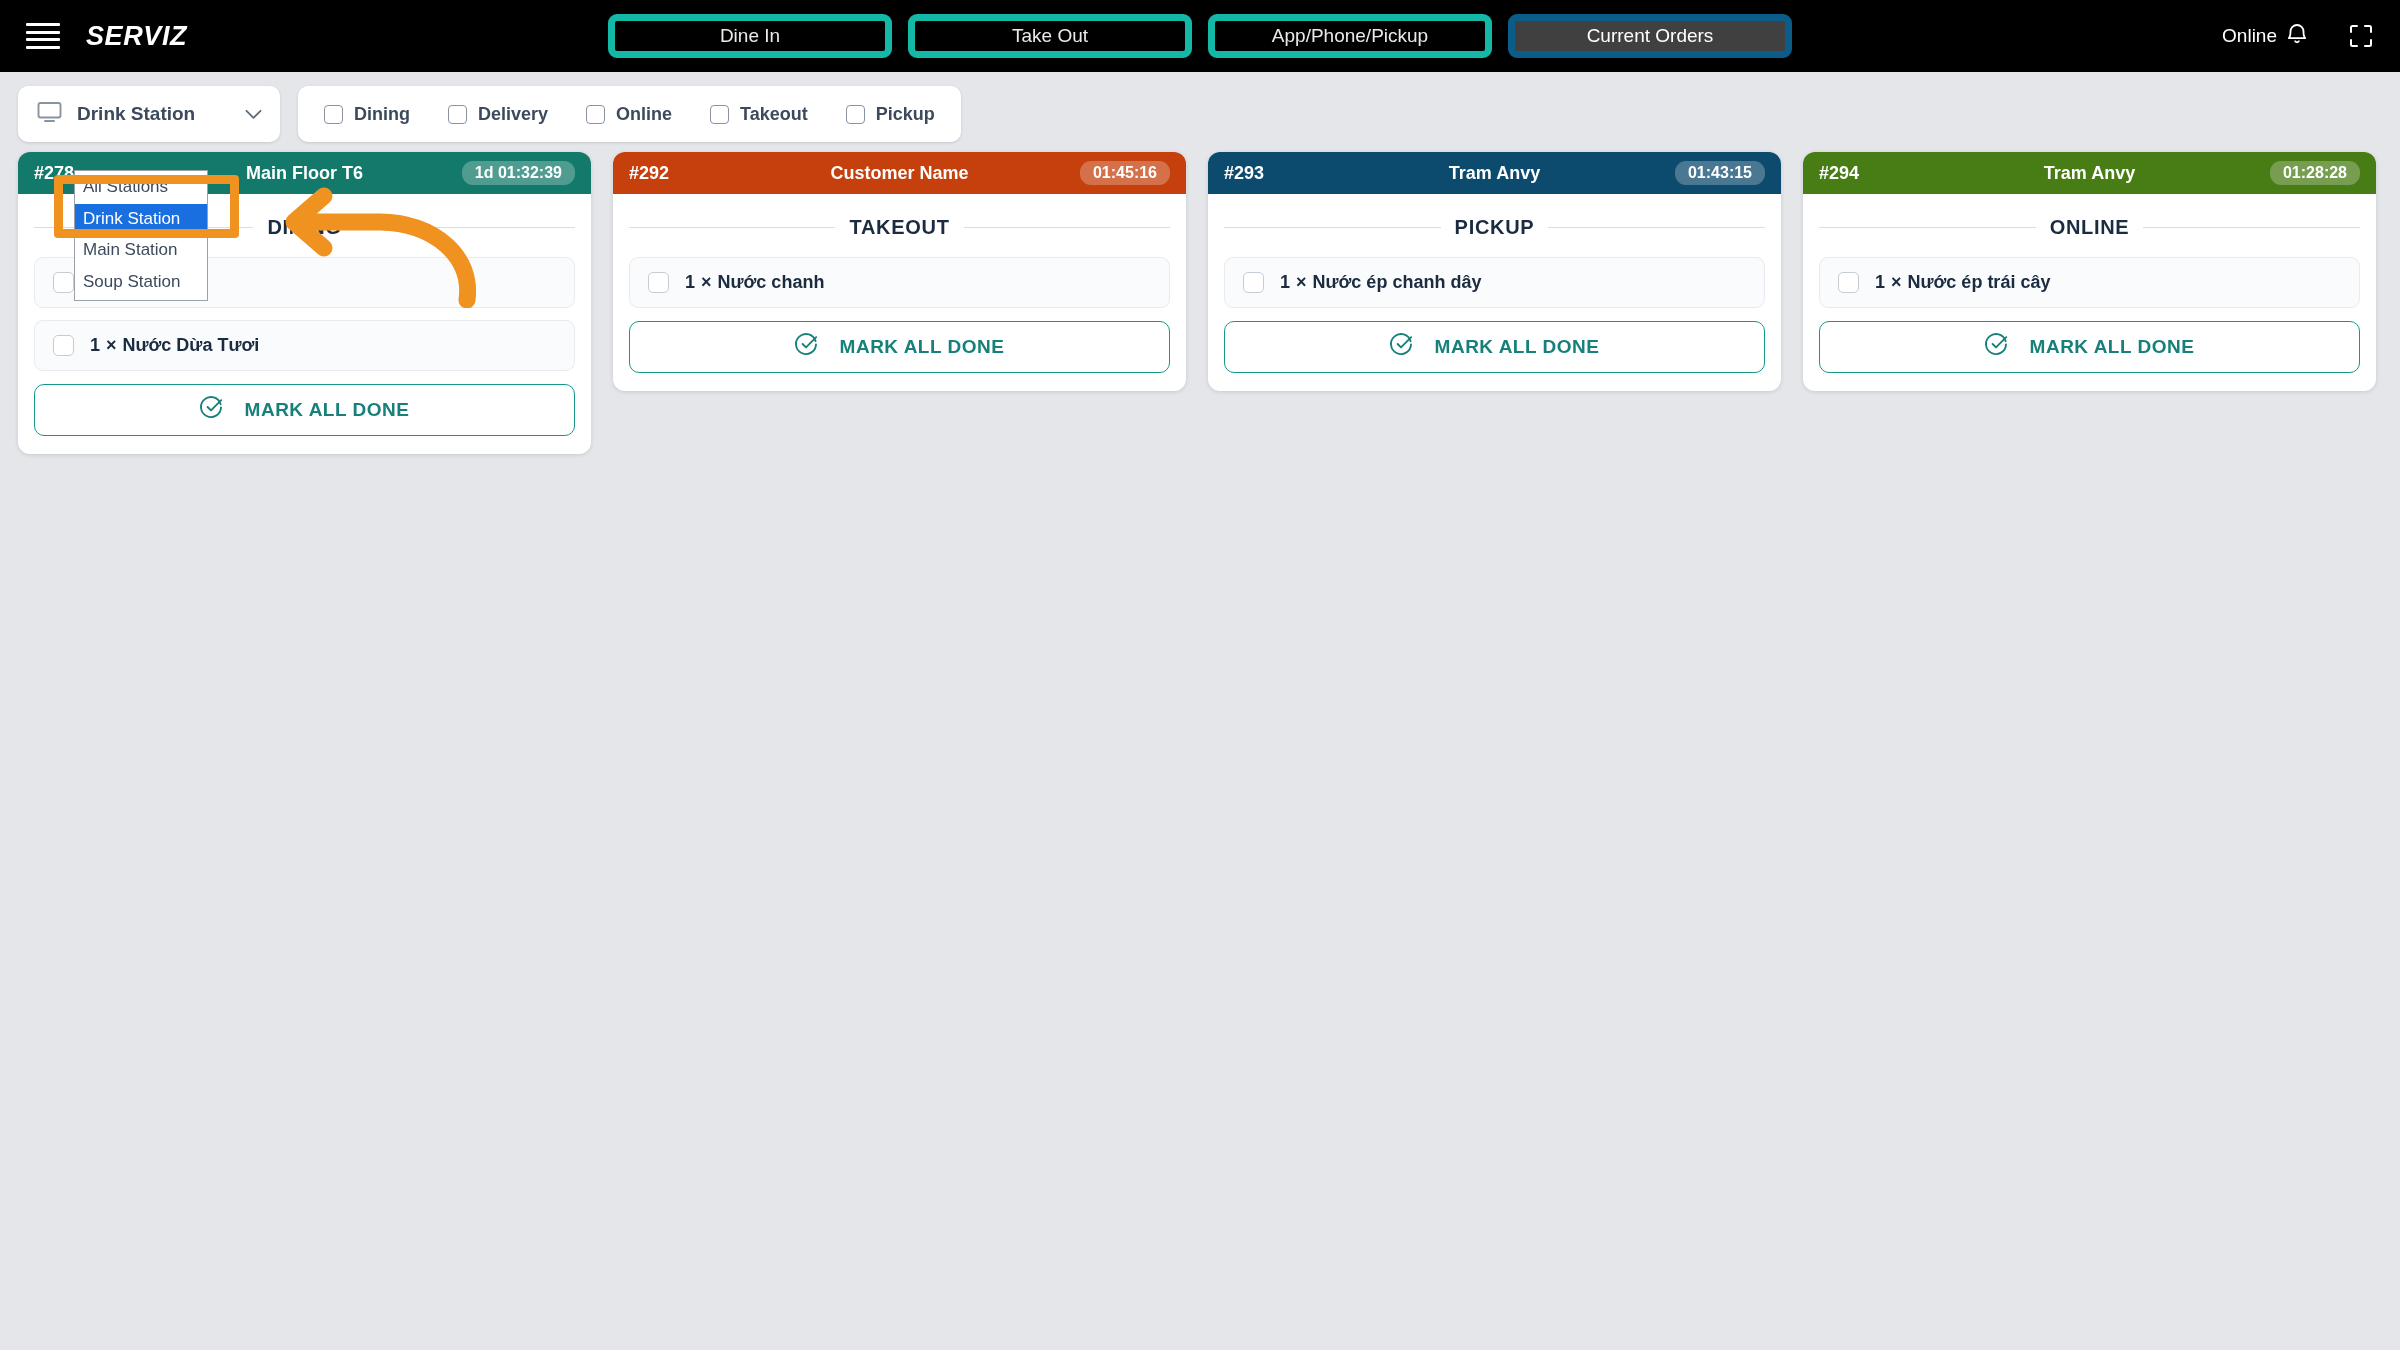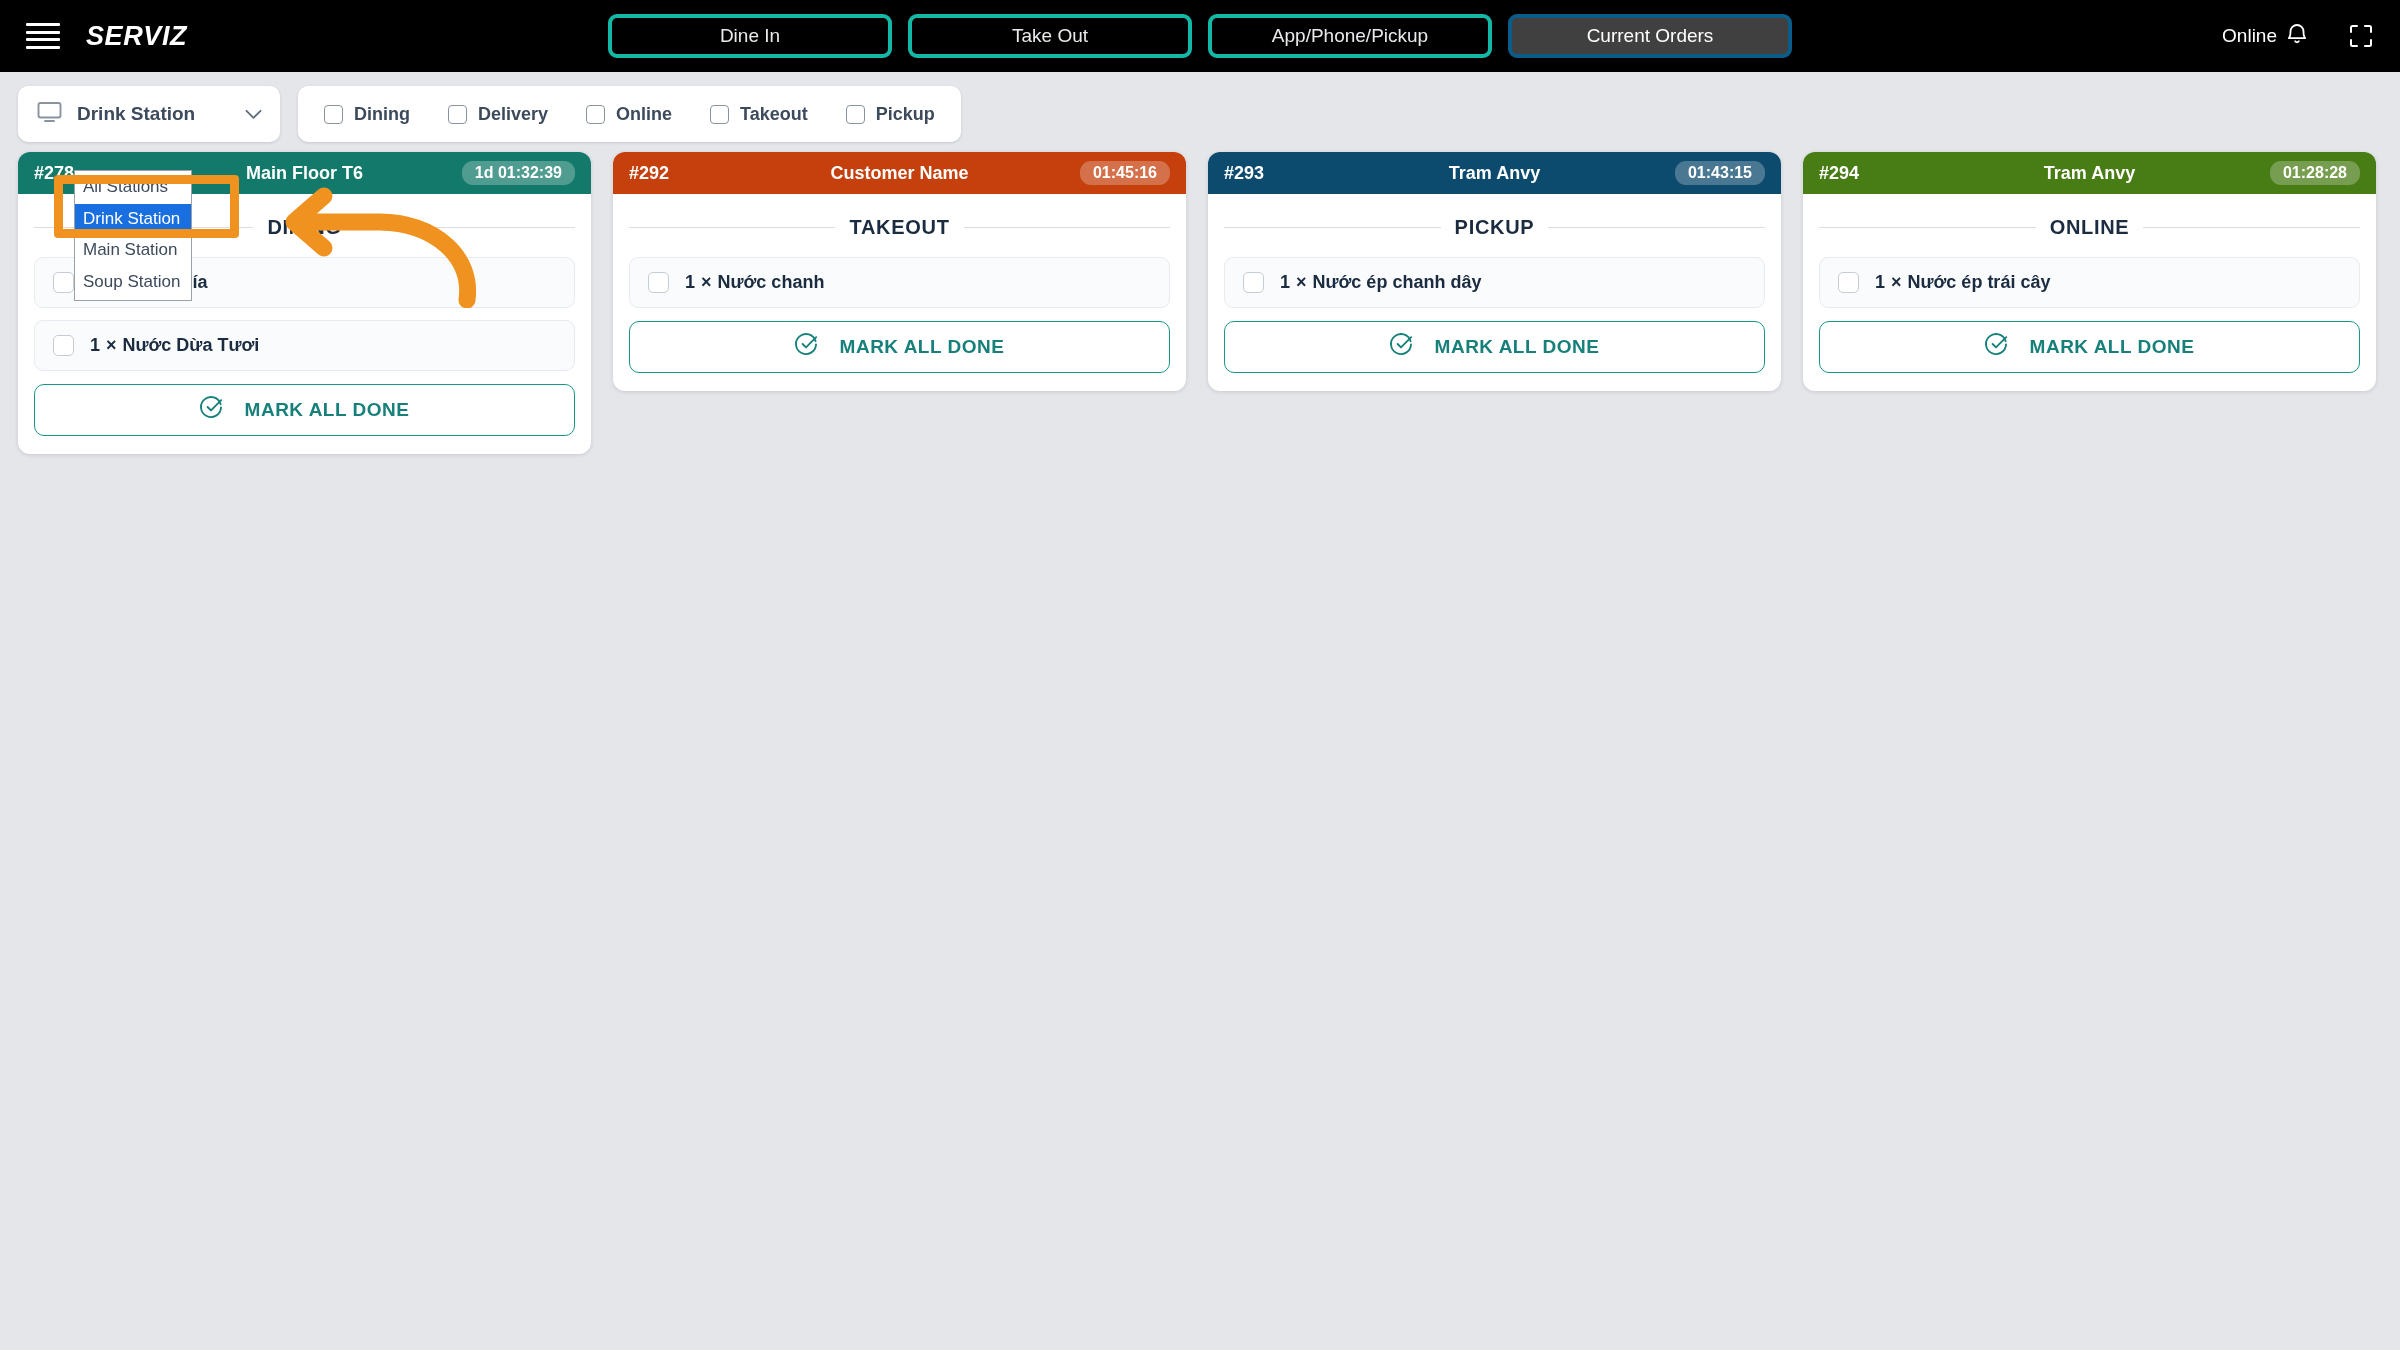--- a/index.html
+++ b/index.html
@@ -58,21 +58,21 @@
     transform: translateX(-50%);
     display: flex;
     gap: 16px;
     align-items: center;
   }
 
   .navtab {
     min-width: 284px;
     height: 44px;
     border-radius: 9px;
-    border: 4px solid #14b8a6;
+    border: 7px solid #14b8a6;
     background: #000000;
     color: #e9eaec;
     font-size: 19px;
     display: flex;
     align-items: center;
     justify-content: center;
     cursor: pointer;
     white-space: nowrap;
     padding: 0 18px;
   }
@@ -133,21 +133,21 @@
     color: #5d6b7d;
     font-size: 15px;
     line-height: 1;
   }
 
   
   .station-options {
     position: absolute;
     top: 170px;
     left: 74px;
-    width: 118px;
+    width: 134px;
     background: #ffffff;
     border: 1px solid #9aa1ab;
     z-index: 45;
     padding: 1px 0;
     font-size: 17px;
   }
   .station-option {
     padding: 3px 8px 4px 8px;
     color: #3c4a5c;
     white-space: nowrap;

